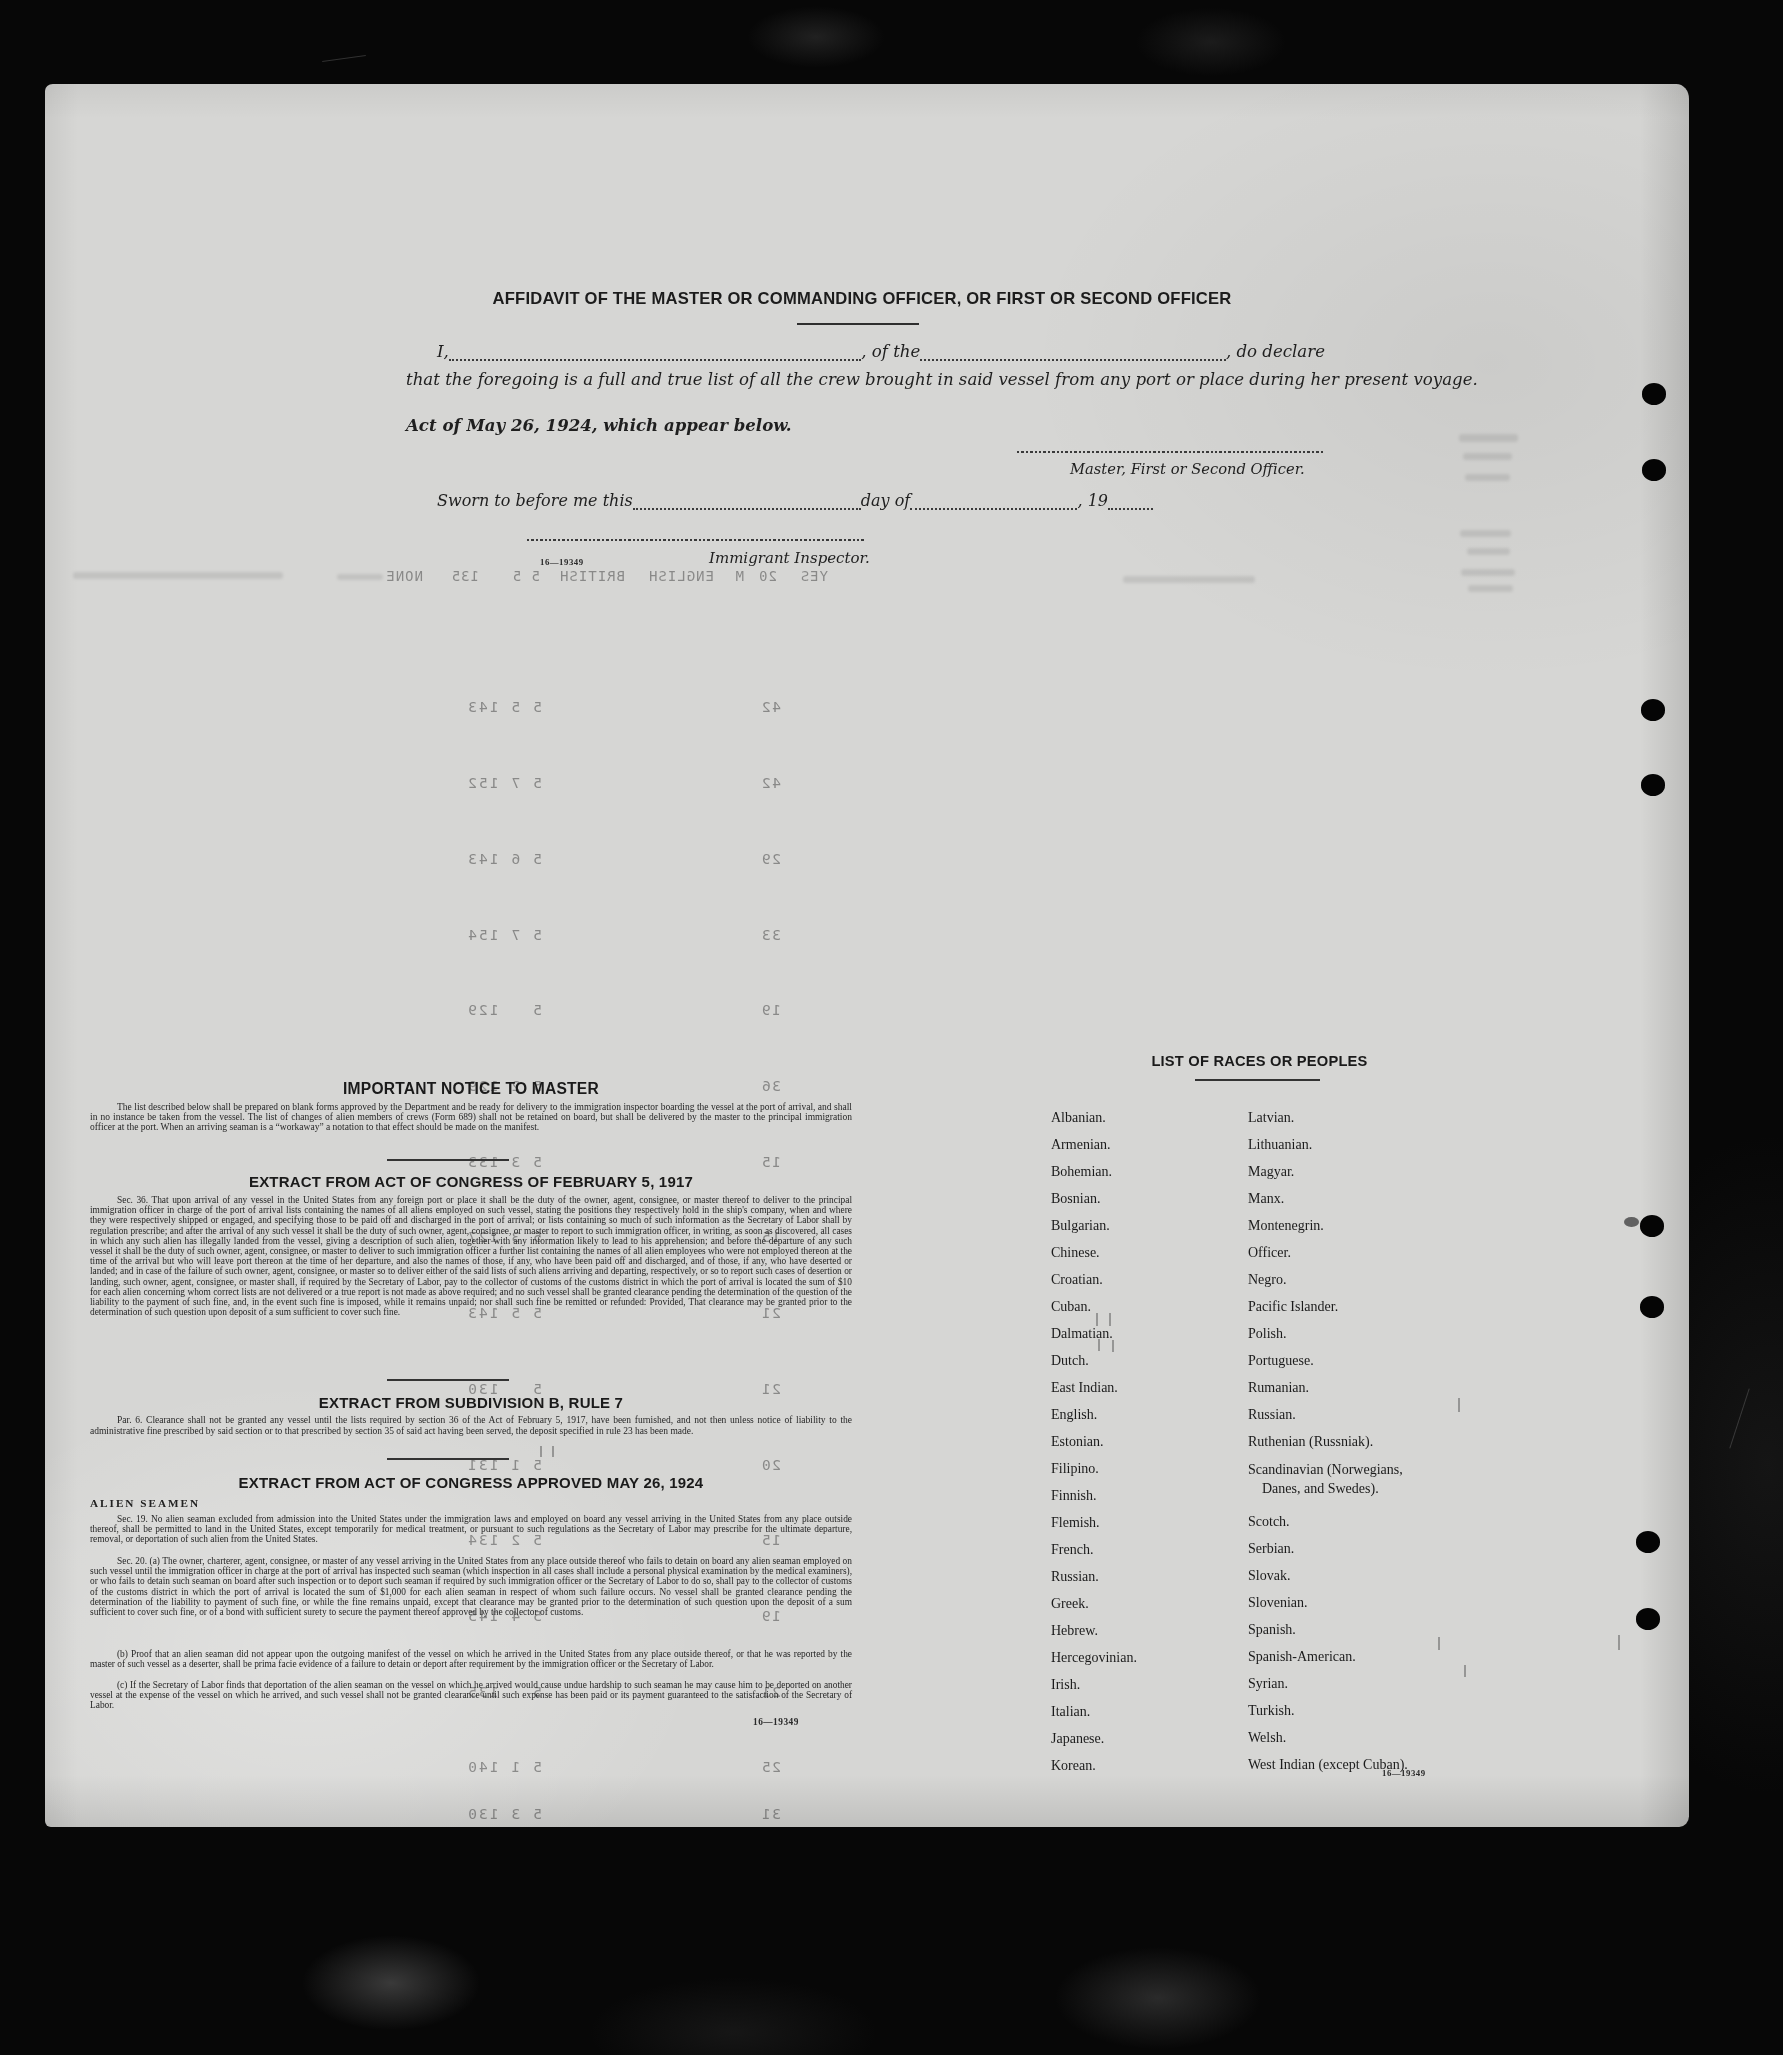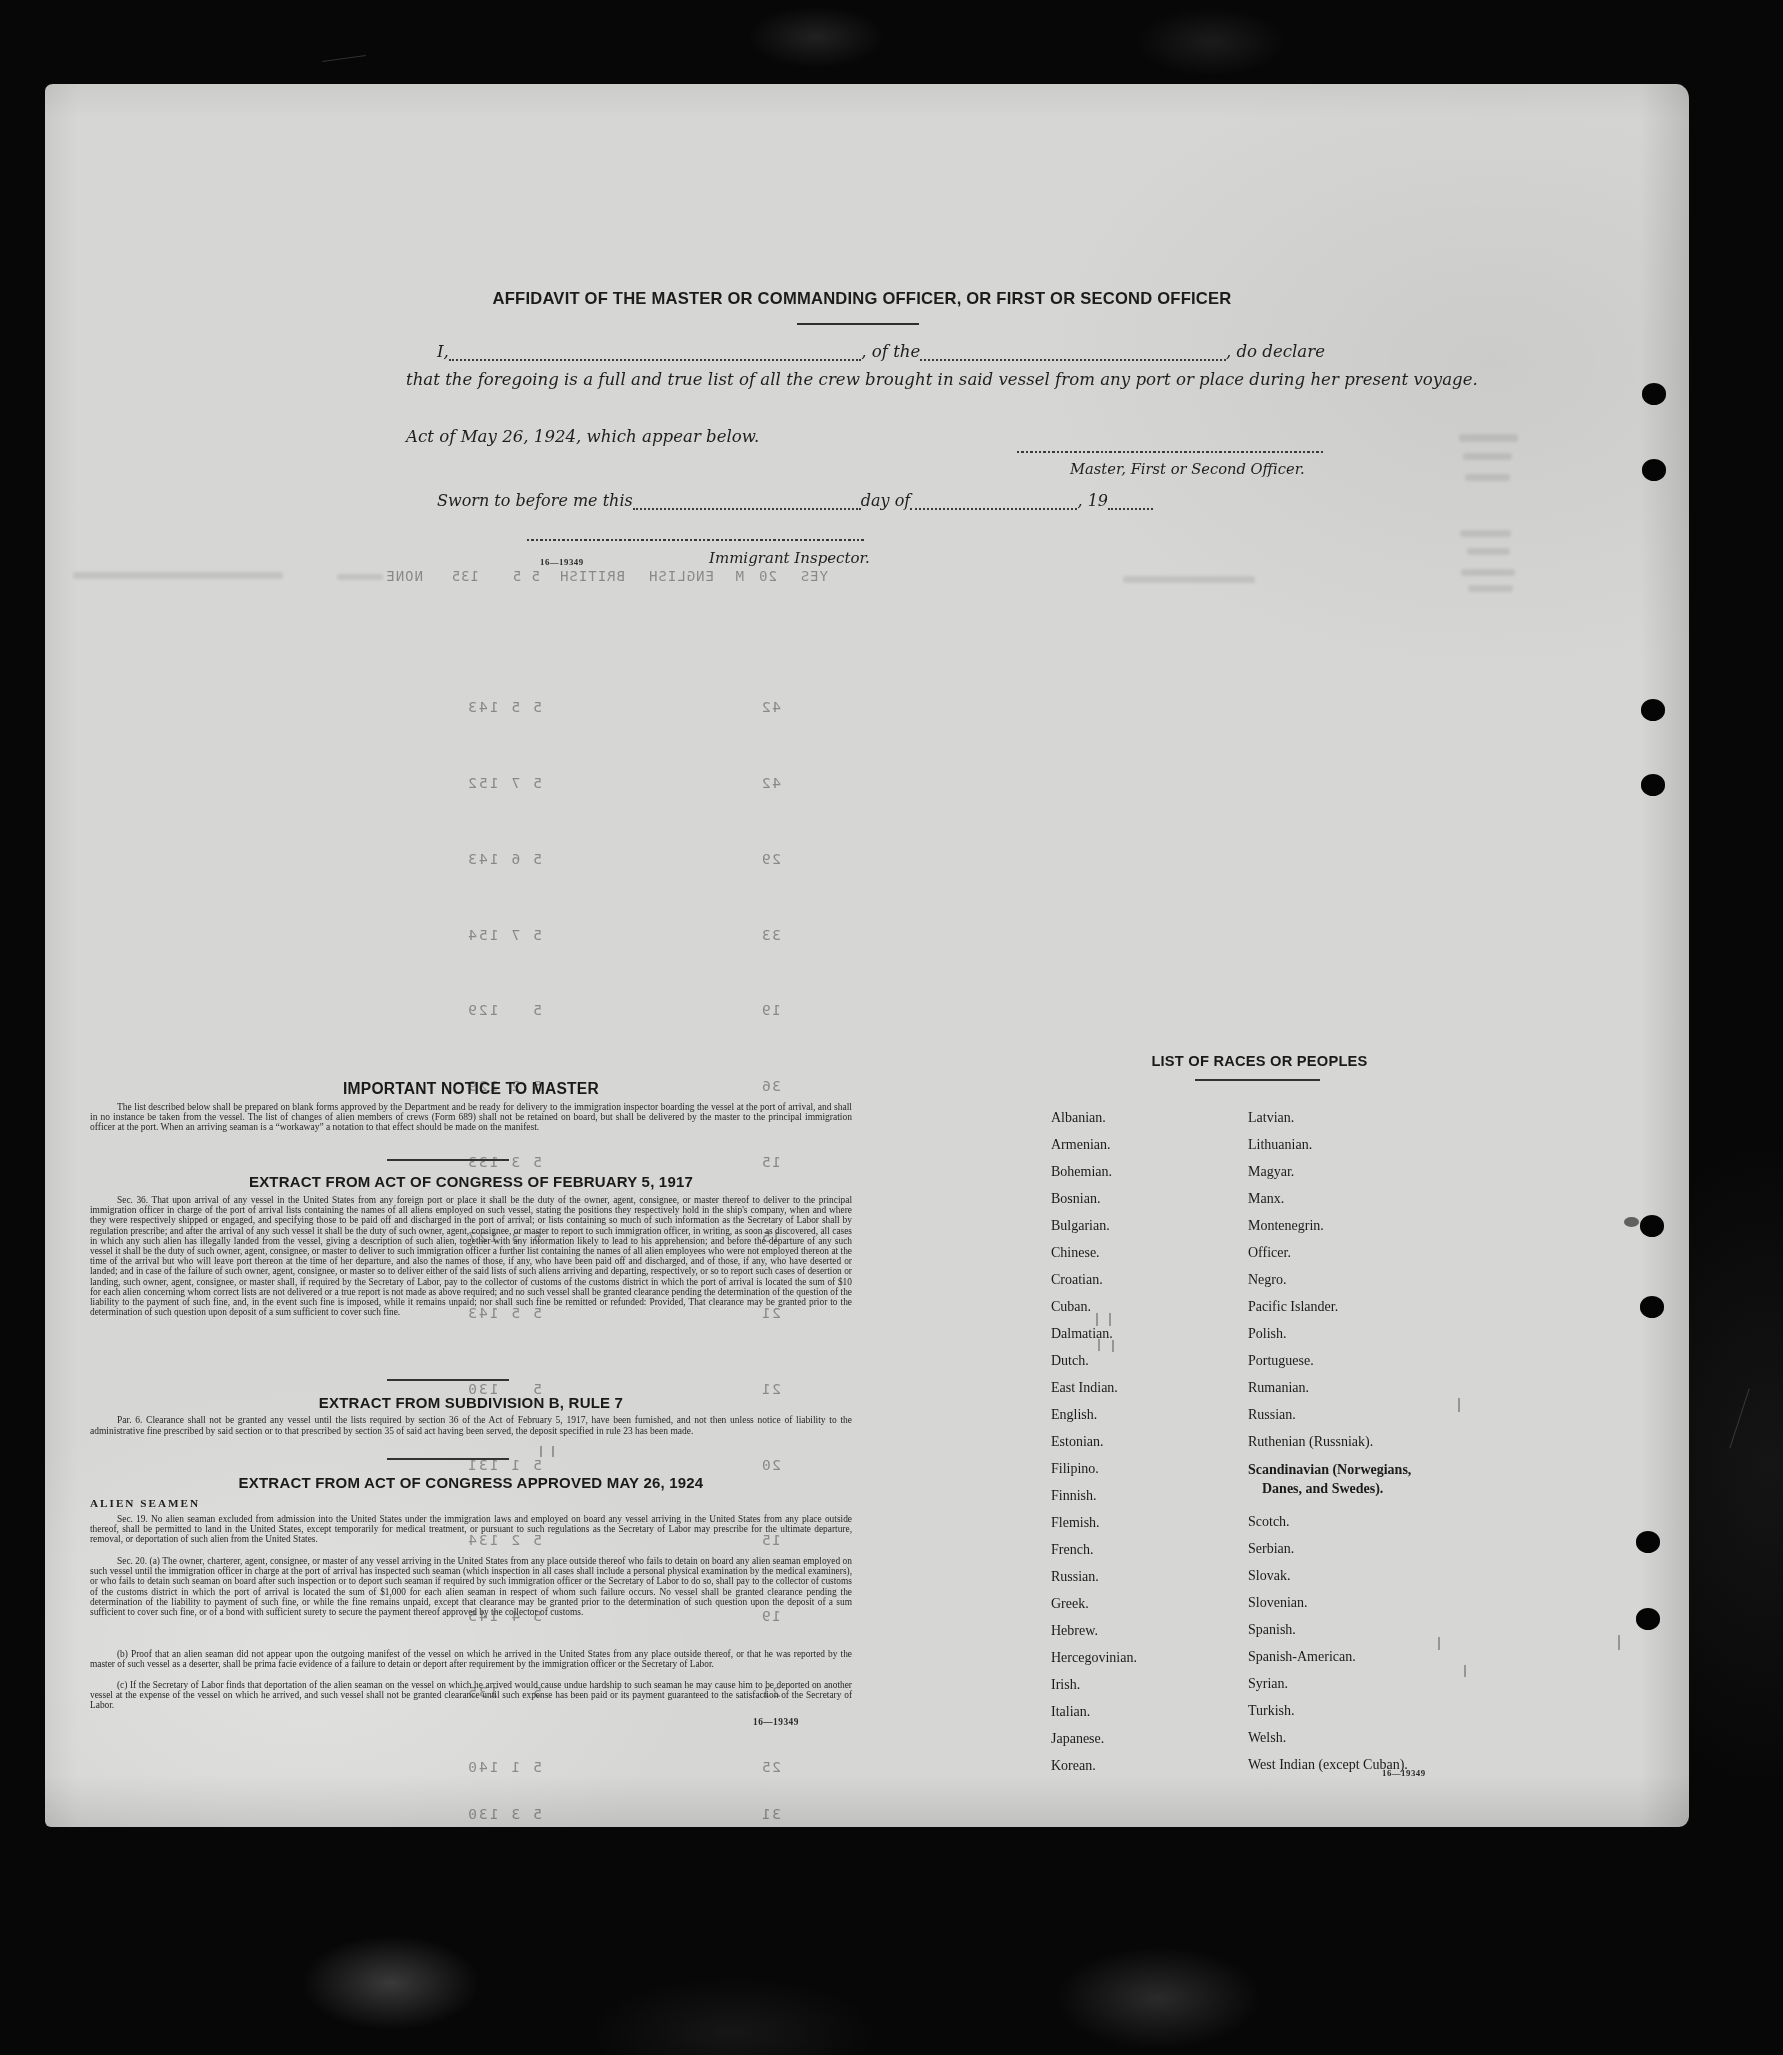--- a/index.html
+++ b/index.html
@@ -91,21 +91,21 @@
   .sec-rule1{top:1159px;} .sec-rule2{top:1379px;} .sec-rule3{top:1458px;}
   .form-bl{left:753px;top:1717px;font-size:9.3px;}
   
   .h-races{position:absolute;left:1119px;top:1053px;width:281px;text-align:center;
     font-family:"Liberation Sans",sans-serif;font-weight:bold;font-size:14.7px;color:#1a1a1a;letter-spacing:0.2px;}
   .races-rule{left:1195px;top:1079px;width:125px;height:1.5px;}
   .races-col{position:absolute;top:1110px;}
   .races-left{left:1051px;width:210px;}
   .races-right{left:1248px;width:274px;}
   .race{height:27px;font-family:"Liberation Serif",serif;font-size:14px;color:#1b1b1b;white-space:pre;line-height:16.6px;}
-  .race.tall{height:53px;line-height:18.6px;font-weight:bold;}
+  .race.tall{height:53px;line-height:18.6px;}
   .form-br{left:1382px;top:1768px;font-size:8.8px;}
 </style>
 </head>
 <body>
 
 <div class="stage">
 
   <div class="paper"></div>
 
   <div class="bleed">
@@ -249,21 +249,21 @@
   <div class="title-rule rule"></div>
 
   <div class="aff aff-row" style="left:437px;top:342px;width:888px;">
     <span>I,</span>
     <span class="leader grow13"></span>
     <span>, of the</span>
     <span class="leader grow10"></span>
     <span>, do declare</span>
   </div>
   <div class="aff aff-line" style="top:370px;">that the foregoing is a full and true list of all the crew brought in said vessel from any port or place during her present voyage.</div>
-  <div class="aff aff-line" style="top:427px;">Act of May 26, 1924, which appear below.</div>
+  <div class="aff aff-line" style="top:415px;font-weight:bold;">Act of May 26, 1924, which appear below.</div>
 
   <div class="dotline master-line"></div>
   <div class="aff master-label">Master, First or Second Officer.</div>
 
   <div class="aff aff-row sworn">
     <span>Sworn to before me this</span>
     <span class="leader grow15"></span>
     <span>day of</span>
     <span class="leader grow11"></span>
     <span>, 19</span>

